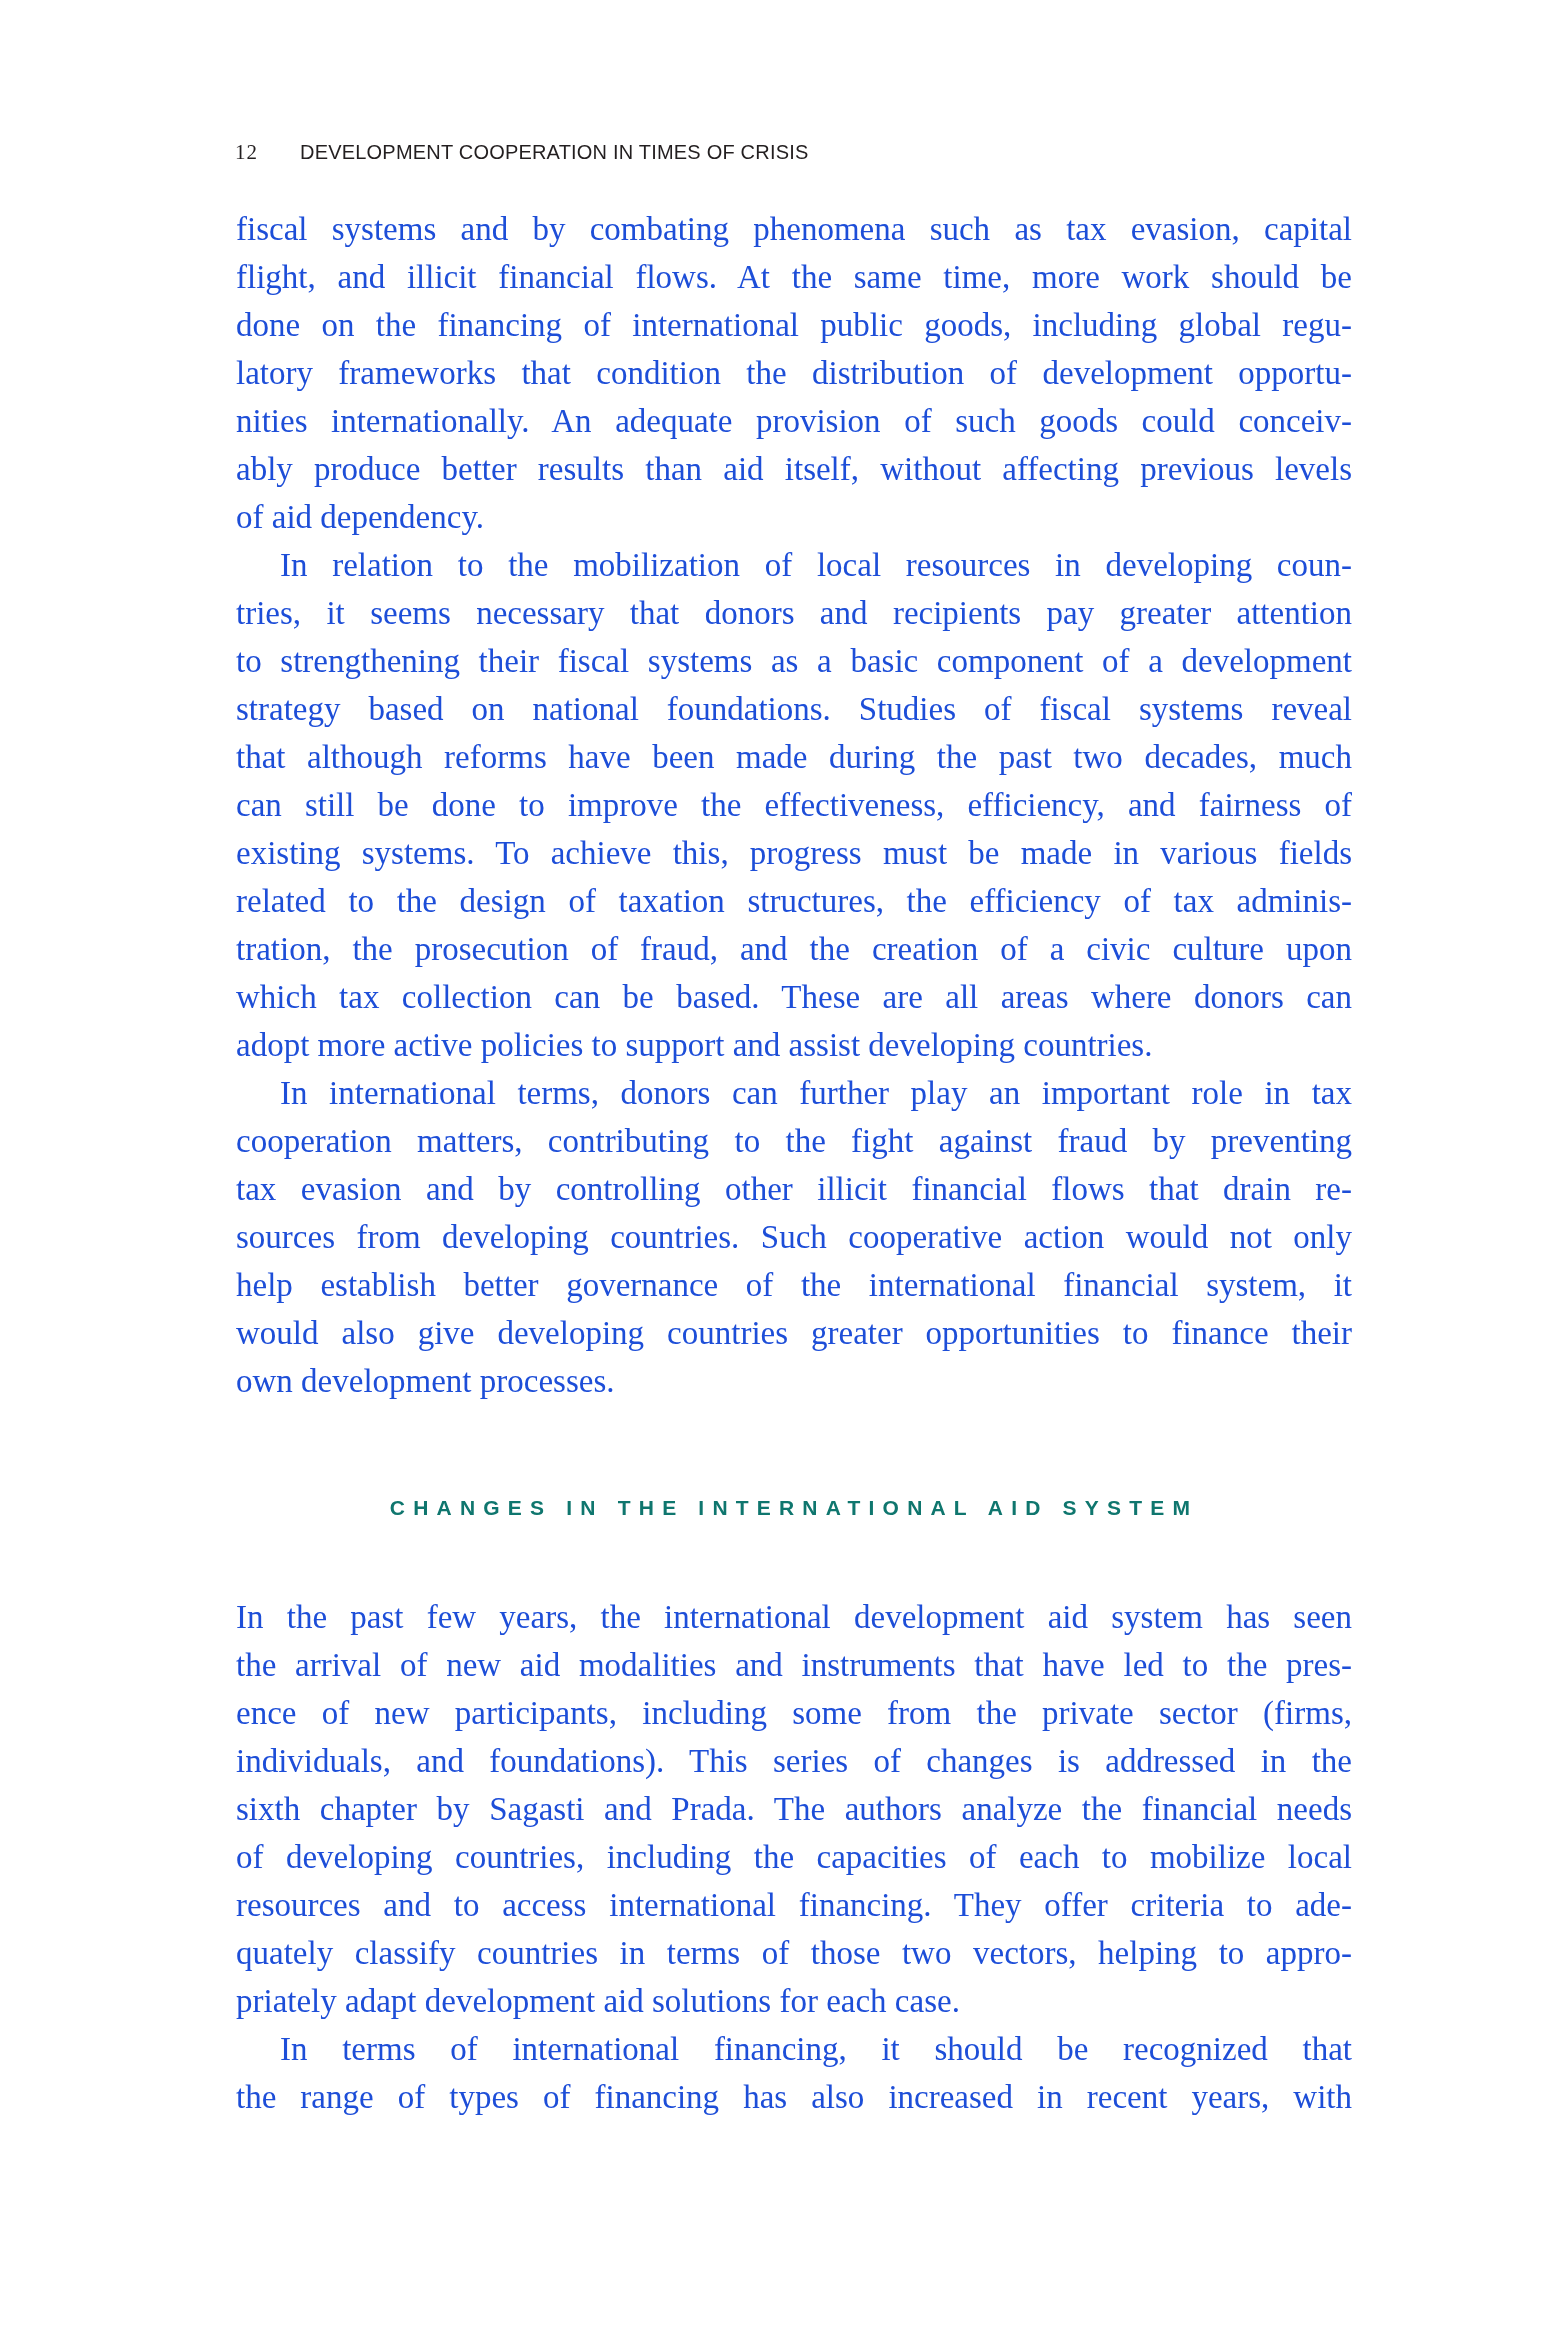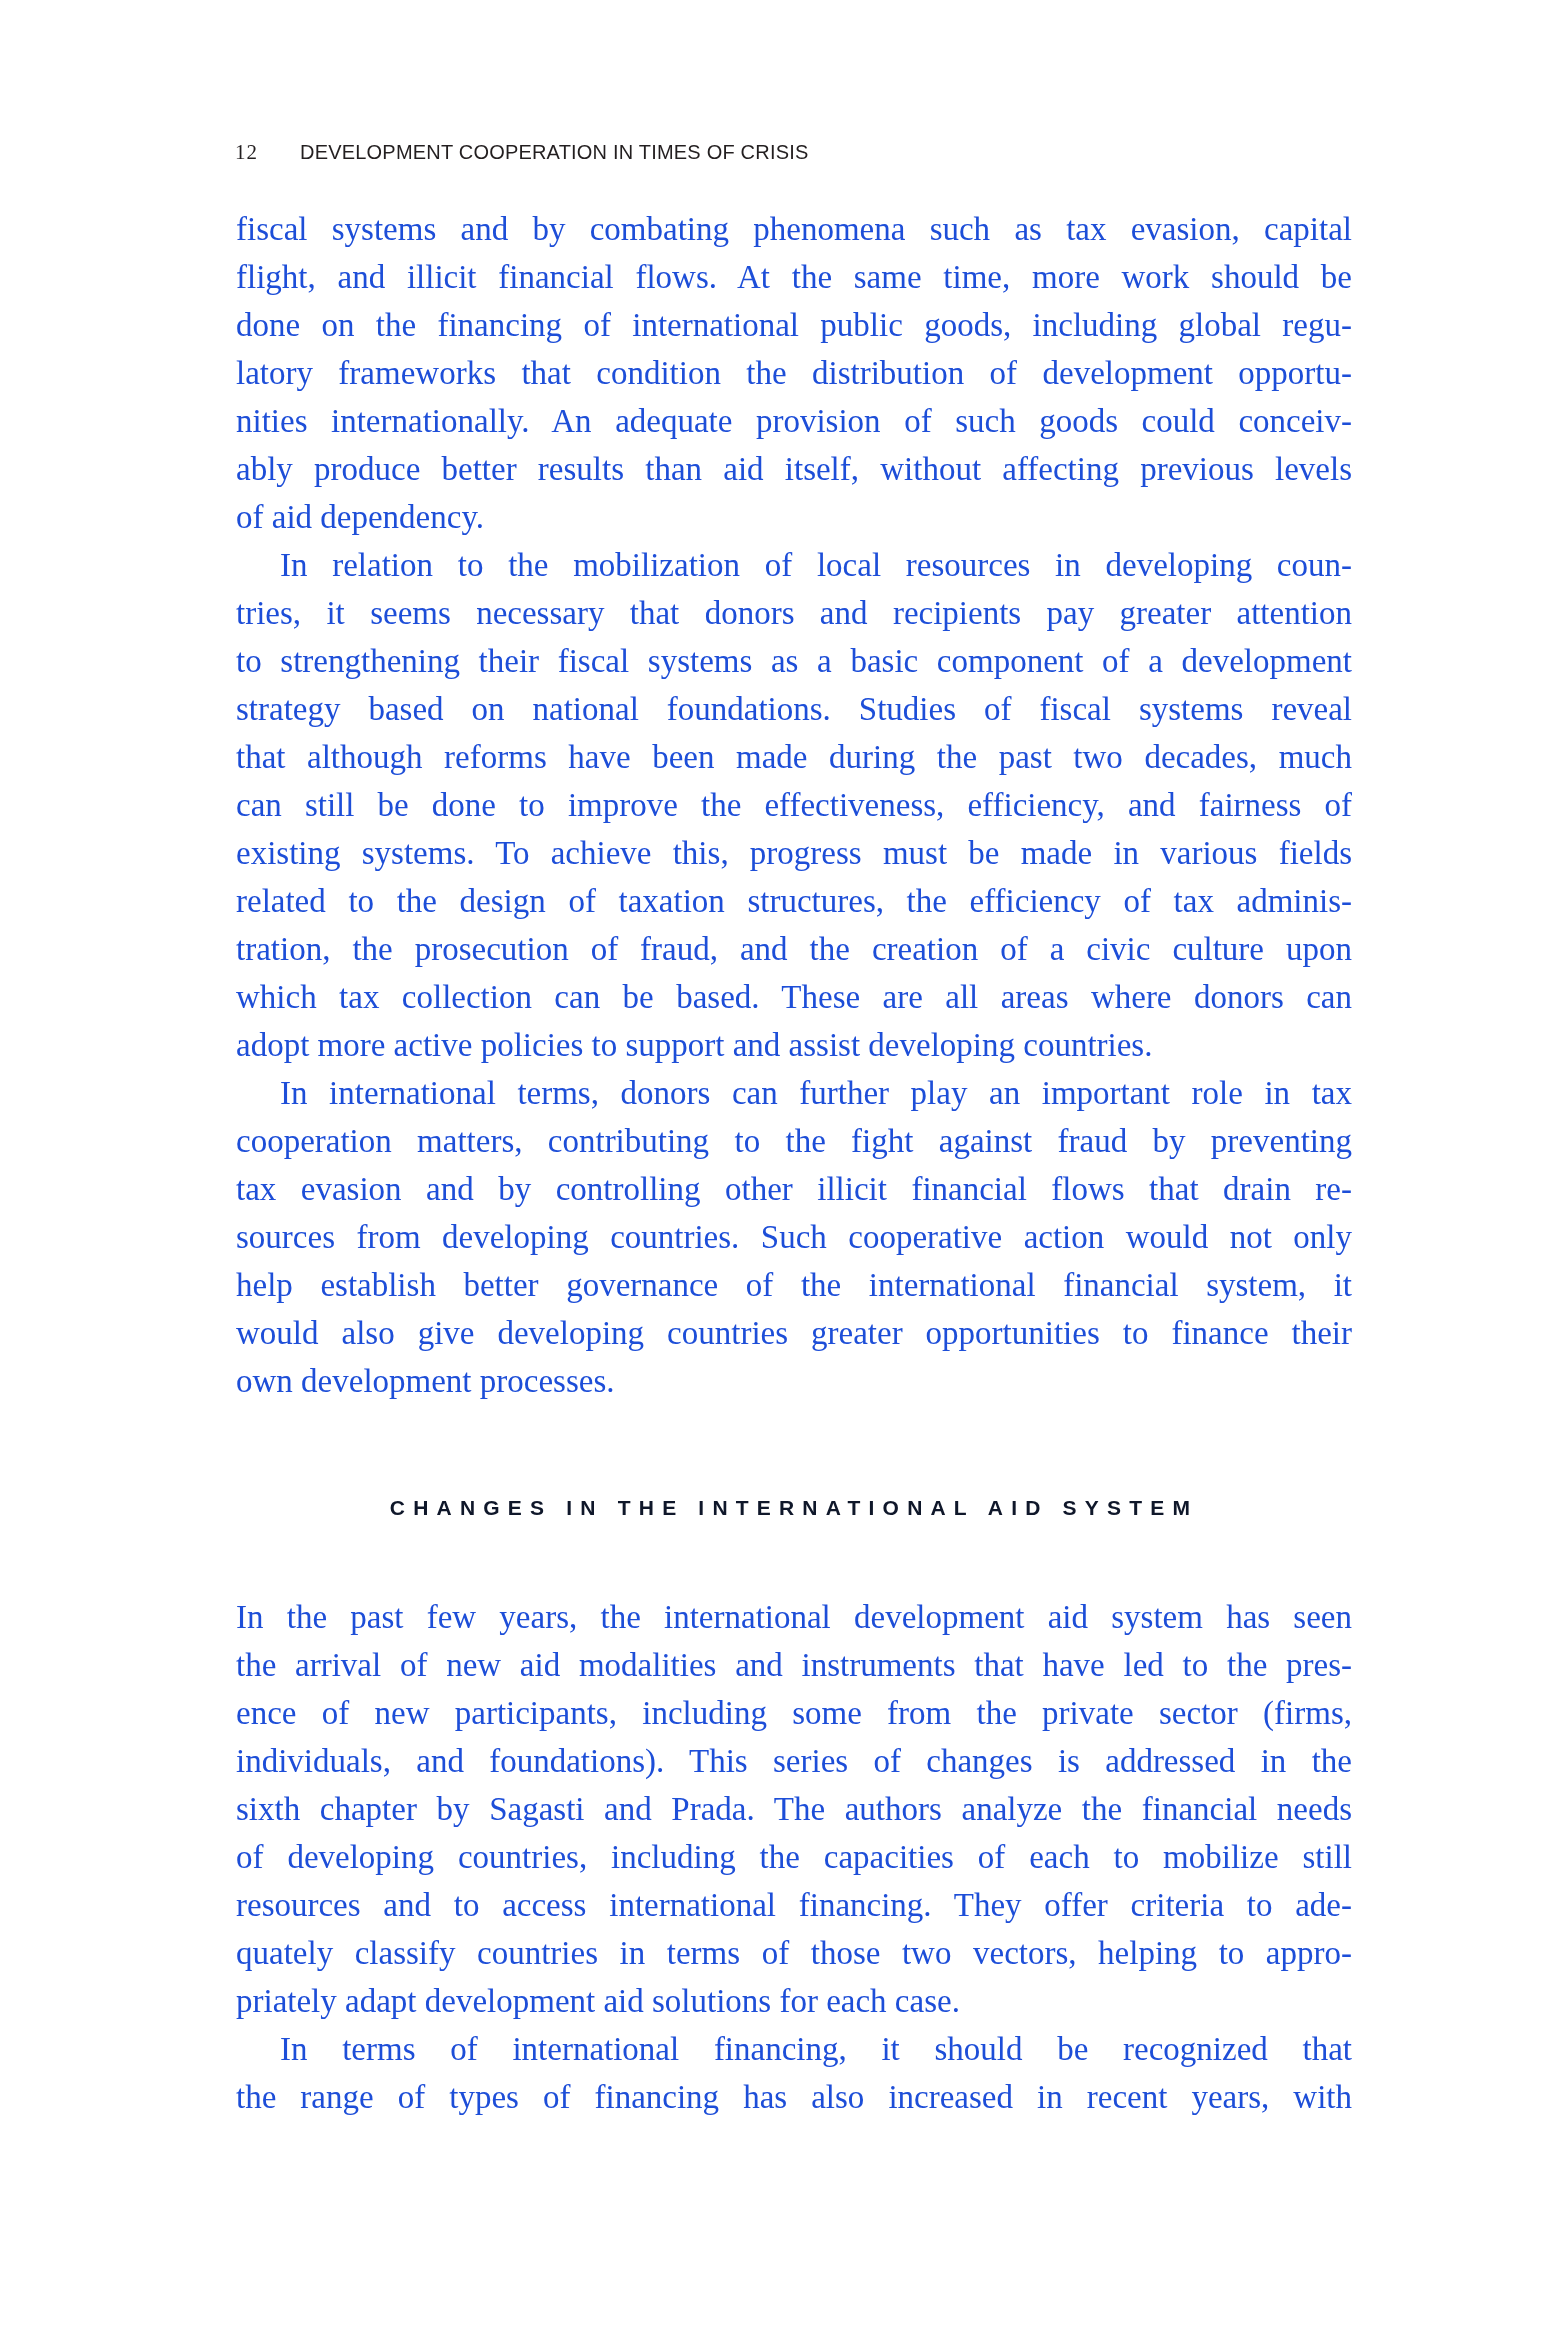--- a/index.html
+++ b/index.html
@@ -67,21 +67,21 @@
   .section-heading {
     position: absolute;
     left: 236px;
     width: 1116px;
     top: 1496px;
     text-align: center;
     font-family: "Liberation Sans", sans-serif;
     font-weight: bold;
     font-size: 21px;
     letter-spacing: 8.2px;
-    color: #0f172a;
+    color: #0f766e;
   }
 </style>
 </head>
 <body>
 
 <div class="page">
 
   <div class="running-head">
     <span class="folio">12</span>
     <span>DEVELOPMENT COOPERATION IN TIMES OF CRISIS</span>
@@ -123,21 +123,21 @@
 
   <div class="section-heading">CHANGES IN THE INTERNATIONAL AID SYSTEM</div>
 
   <div class="text-block block-2">
     <p>
       <span class="line">In the past few years, the international development aid system has seen</span>
       <span class="line">the arrival of new aid modalities and instruments that have led to the pres-</span>
       <span class="line">ence of new participants, including some from the private sector (firms,</span>
       <span class="line">individuals, and foundations). This series of changes is addressed in the</span>
       <span class="line">sixth chapter by Sagasti and Prada. The authors analyze the financial needs</span>
-      <span class="line">of developing countries, including the capacities of each to mobilize still</span>
+      <span class="line">of developing countries, including the capacities of each to mobilize local</span>
       <span class="line">resources and to access international financing. They offer criteria to ade-</span>
       <span class="line">quately classify countries in terms of those two vectors, helping to appro-</span>
       <span class="line last">priately adapt development aid solutions for each case.</span>
     </p>
     <p>
       <span class="line" style="padding-left:44px">In terms of international financing, it should be recognized that</span>
       <span class="line">the range of types of financing has also increased in recent years, with</span>
     </p>
   </div>
 

